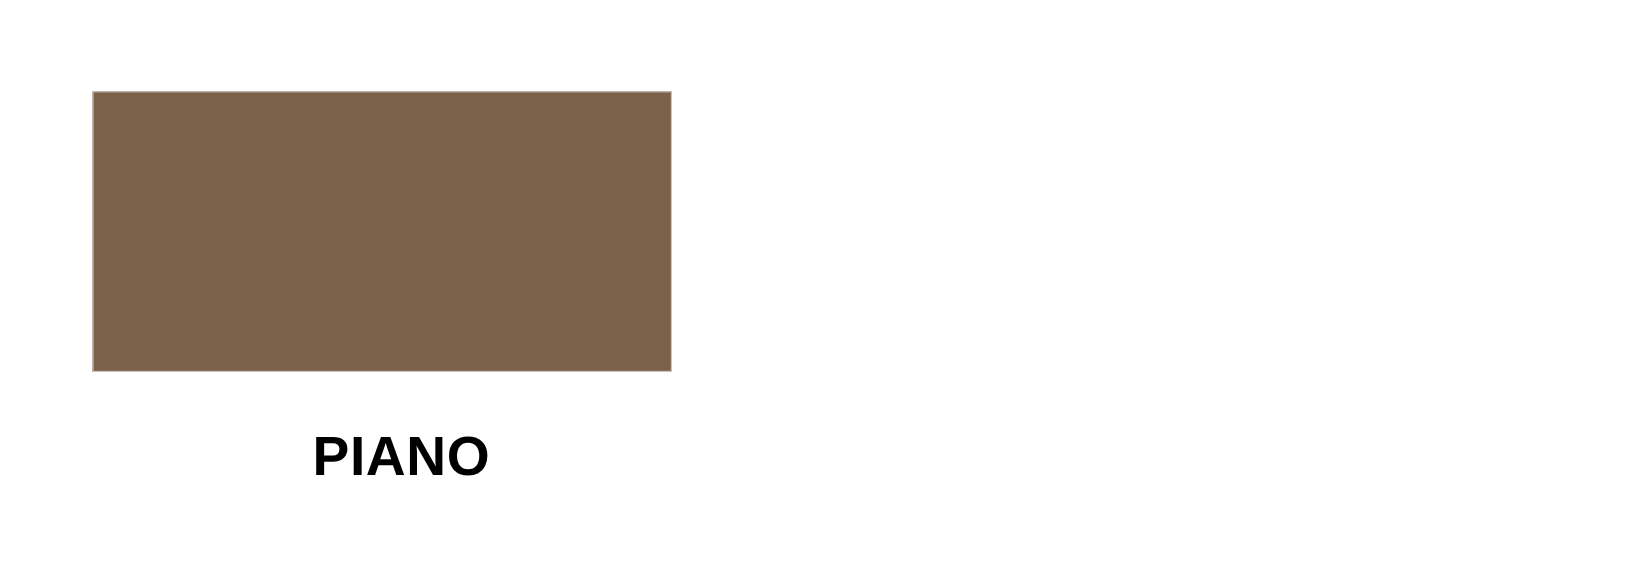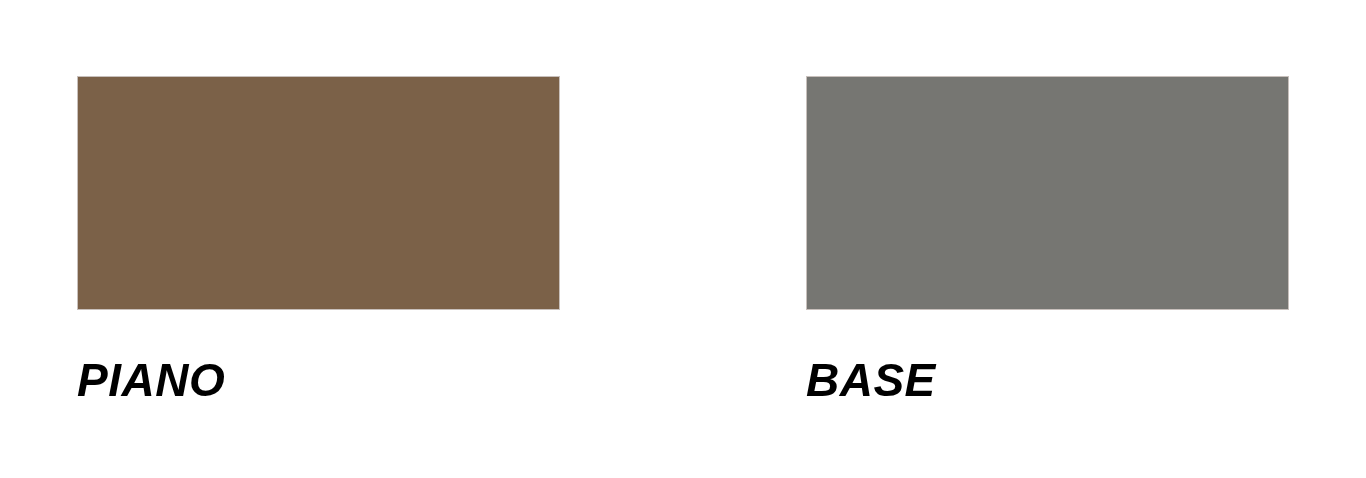--- a/index.html
+++ b/index.html
@@ -40,40 +40,36 @@
     width: 483px;
     height: 234px;
     box-sizing: border-box;
     border: 1px solid rgba(200, 192, 188, 0.85);
     background-color: #7b6148;
   }
 
   .swatch-label {
     position: absolute;
     top: 356px;
-    left: 0;
+    left: 16px;
     width: 483px;
+    text-align: center;
     font-size: 46px;
     font-weight: bold;
     line-height: 48px;
     letter-spacing: 0.5px;
     color: #000000;
     font-family: "Liberation Sans", sans-serif;
     white-space: nowrap;
-    font-style: italic;
   }
 </style>
 </head>
 <body style="background: rgb(255, 255, 255);">
 
 <div class="board">
 
   <div class="swatch-group left" style="left: 77px; width: 483px;">
     <div class="swatch-chip" id="chip-0" style="background-color: rgb(123, 97, 72); border-color: rgb(200, 192, 188); width: 483px; height: 234px; top: 76px;"></div>
     <div class="swatch-label" style="width: 483px; color: rgb(0, 0, 0);">PIANO</div>
   </div>
 
-  <div class="swatch-group right" style="left: 806px; width: 483px;">
-    <div class="swatch-chip" id="chip-1" style="background-color: rgb(118, 118, 114); border-color: rgb(200, 192, 188); width: 483px; height: 234px; top: 76px;"></div>
-    <div class="swatch-label" style="width: 483px; color: rgb(0, 0, 0);">BASE</div>
-  </div>
 
 </div>
 
 </body></html>

